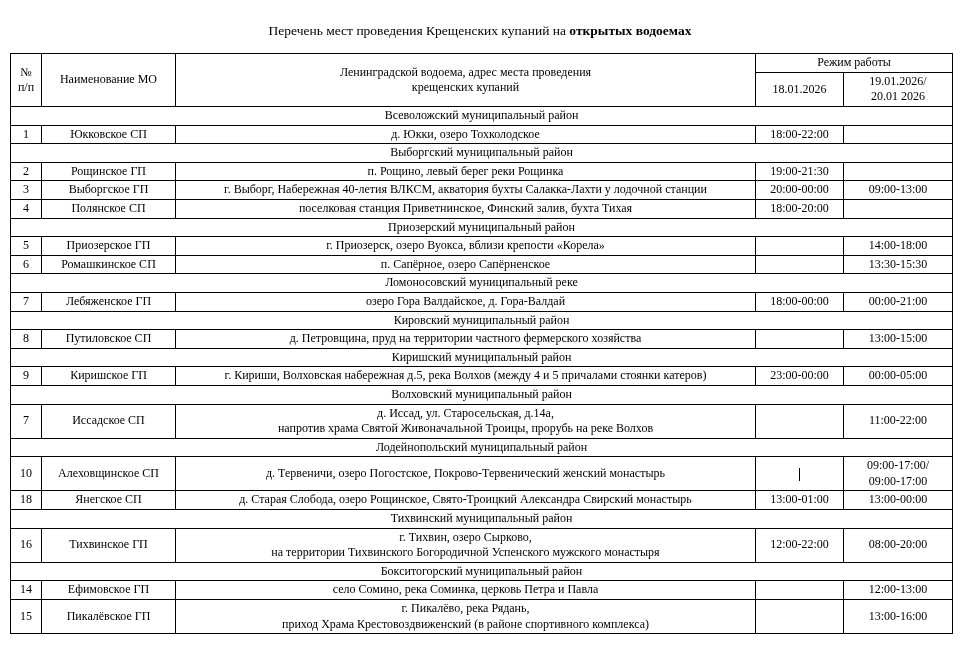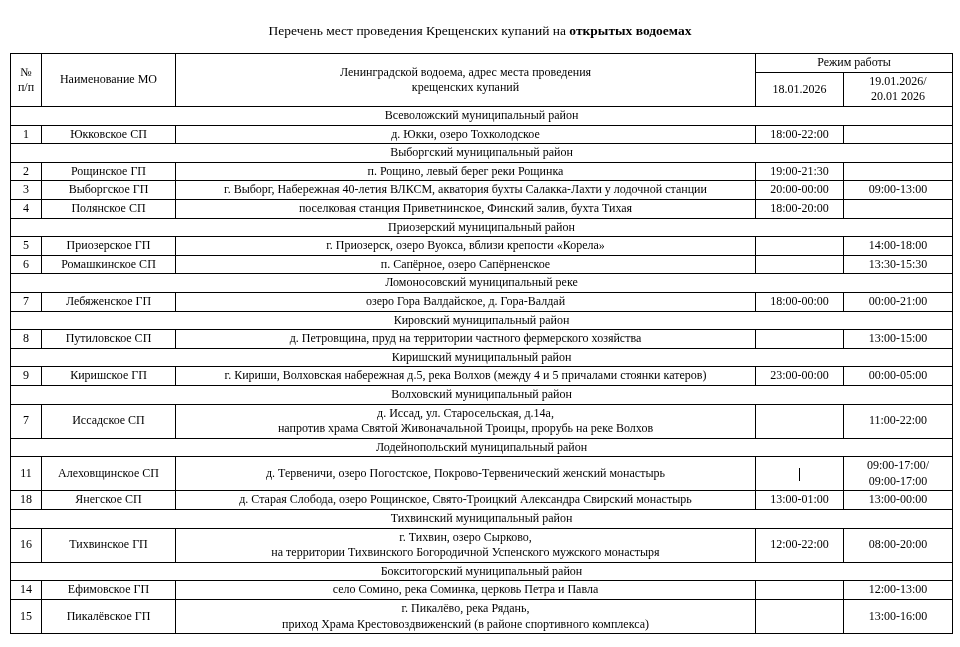--- a/index.html
+++ b/index.html
@@ -181,21 +181,21 @@
           <td class="c-mo">Иссадское СП</td>
           <td class="c-place">д. Иссад, ул. Старосельская, д.14а,
 напротив храма Святой Живоначальной Троицы, прорубь на реке Волхов</td>
           <td class="c-time"></td>
           <td class="c-time">11:00-22:00</td>
         </tr>
         <tr>
           <td colspan="5" class="section">Лодейнопольский муниципальный район</td>
         </tr>
         <tr>
-          <td class="c-num">11</td>
+          <td class="c-num">10</td>
           <td class="c-mo">Алеховщинское СП</td>
           <td class="c-place">д. Тервеничи, озеро Погостское, Покрово-Тервенический женский монастырь</td>
           <td class="c-time"><span class="cursor"></span></td>
           <td class="c-time">09:00-17:00/
 09:00-17:00</td>
         </tr>
         <tr>
           <td class="c-num">18</td>
           <td class="c-mo">Янегское СП</td>
           <td class="c-place">д. Старая Слобода, озеро Рощинское, Свято-Троицкий Александра Свирский монастырь</td>

